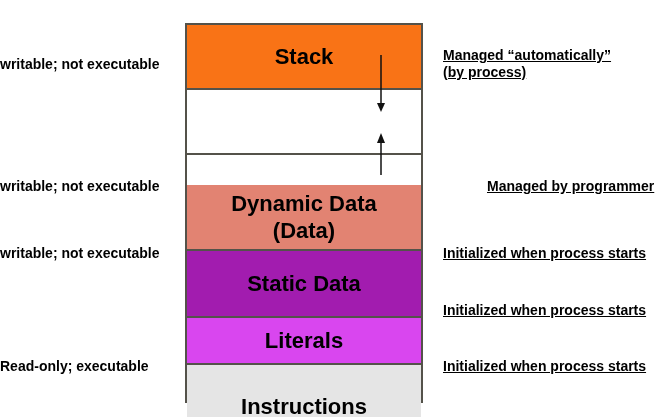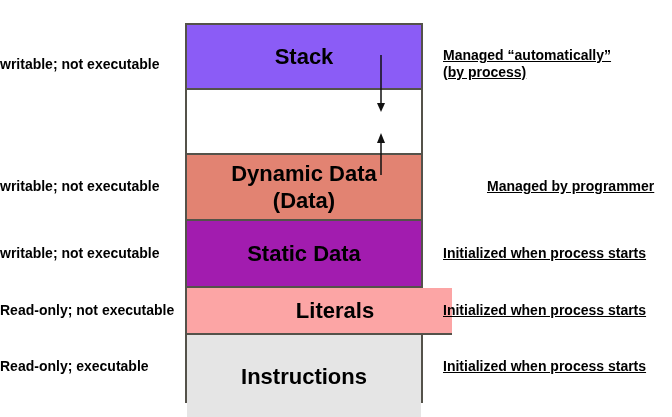--- a/index.html
+++ b/index.html
@@ -73,32 +73,32 @@
     height: 417px;
     pointer-events: none;
   }
 </style>
 </head>
 <body>
 
 <div id="canvas">
 
   <div id="memory-column" style="border-color: rgb(84, 82, 74);">
-      <div class="memory-section with-divider" style="height: 63px; background: #8b5cf6; border-color: rgb(84, 82, 74);">
+      <div class="memory-section with-divider" style="height: 63px; background: #f97316; border-color: rgb(84, 82, 74);">
         <div class="box-label">Stack</div>
       </div>
       <div class="memory-section with-divider" style="height: 63px; background: rgb(255, 255, 255); border-color: rgb(84, 82, 74);"></div>
-      <div class="memory-section with-divider" style="height: 64px; background: rgb(226, 131, 114); border-color: rgb(84, 82, 74);">
+      <div class="memory-section with-divider" style="height: 64px; background: rgb(226, 131, 114); border-color: rgb(84, 82, 74); margin-top: 30px;">
         <div class="box-label">Dynamic Data</div>
         <div class="box-label">(Data)</div>
       </div>
       <div class="memory-section with-divider" style="height: 65px; background: #a21caf; border-color: rgb(84, 82, 74);">
         <div class="box-label">Static Data</div>
       </div>
-      <div class="memory-section with-divider" style="height: 45px; background: #fca5a5; border-color: rgb(84, 82, 74); padding-left: 31px;">
+      <div class="memory-section with-divider" style="height: 45px; background: #d946ef; border-color: rgb(84, 82, 74);">
         <div class="box-label">Literals</div>
       </div>
       <div class="memory-section" style="height: 83px; background: #e5e5e5; border-color: rgb(84, 82, 74);">
         <div class="box-label">Instructions</div>
       </div>
     </div>
 
   <svg id="arrows-overlay" viewBox="0 0 672 417" xmlns="http://www.w3.org/2000/svg">
     <g>
       <line x1="381" y1="55" x2="381" y2="104" stroke="#111111" stroke-width="1.5"></line>
@@ -116,21 +116,20 @@
       <div>(by process)</div>
     </div>
     <div class="side-label left" style="top: 176px;">writable; not executable</div>
     <div class="side-label right" style="top: 176px; padding-left: 44px;">
       <div>Managed by programmer</div>
     </div>
     <div class="side-label left" style="top: 243px;">writable; not executable</div>
     <div class="side-label right" style="top: 243px;">
       <div>Initialized when process starts</div>
     </div>
-    <div class="side-label left" style="top: 300px;">Read-only; not executable</div>
     <div class="side-label right" style="top: 300px;">
       <div>Initialized when process starts</div>
     </div>
     <div class="side-label left" style="top: 356px;">Read-only; executable</div>
     <div class="side-label right" style="top: 356px;">
       <div>Initialized when process starts</div>
     </div>
   </div>
 
 </body></html>

